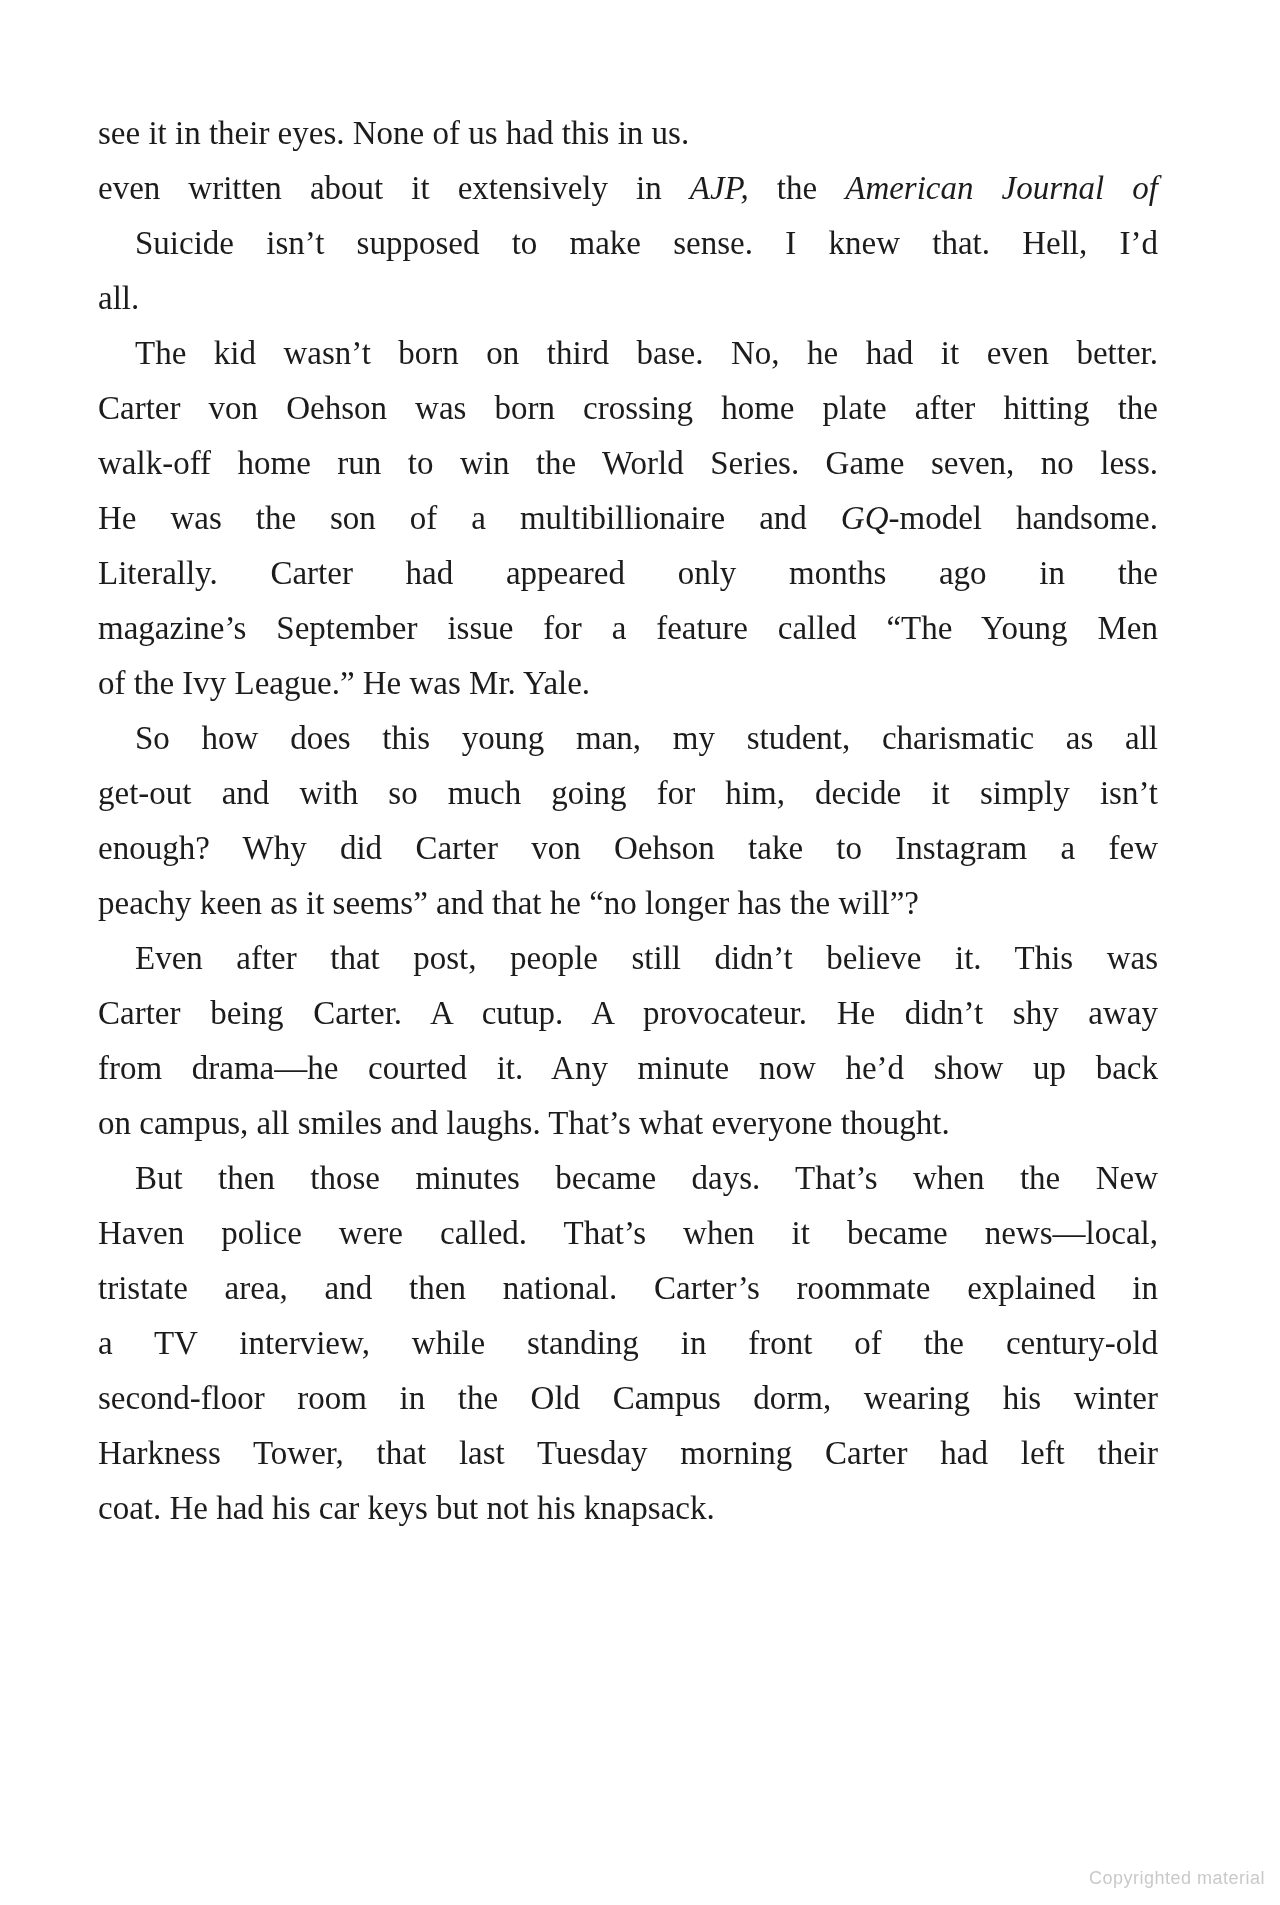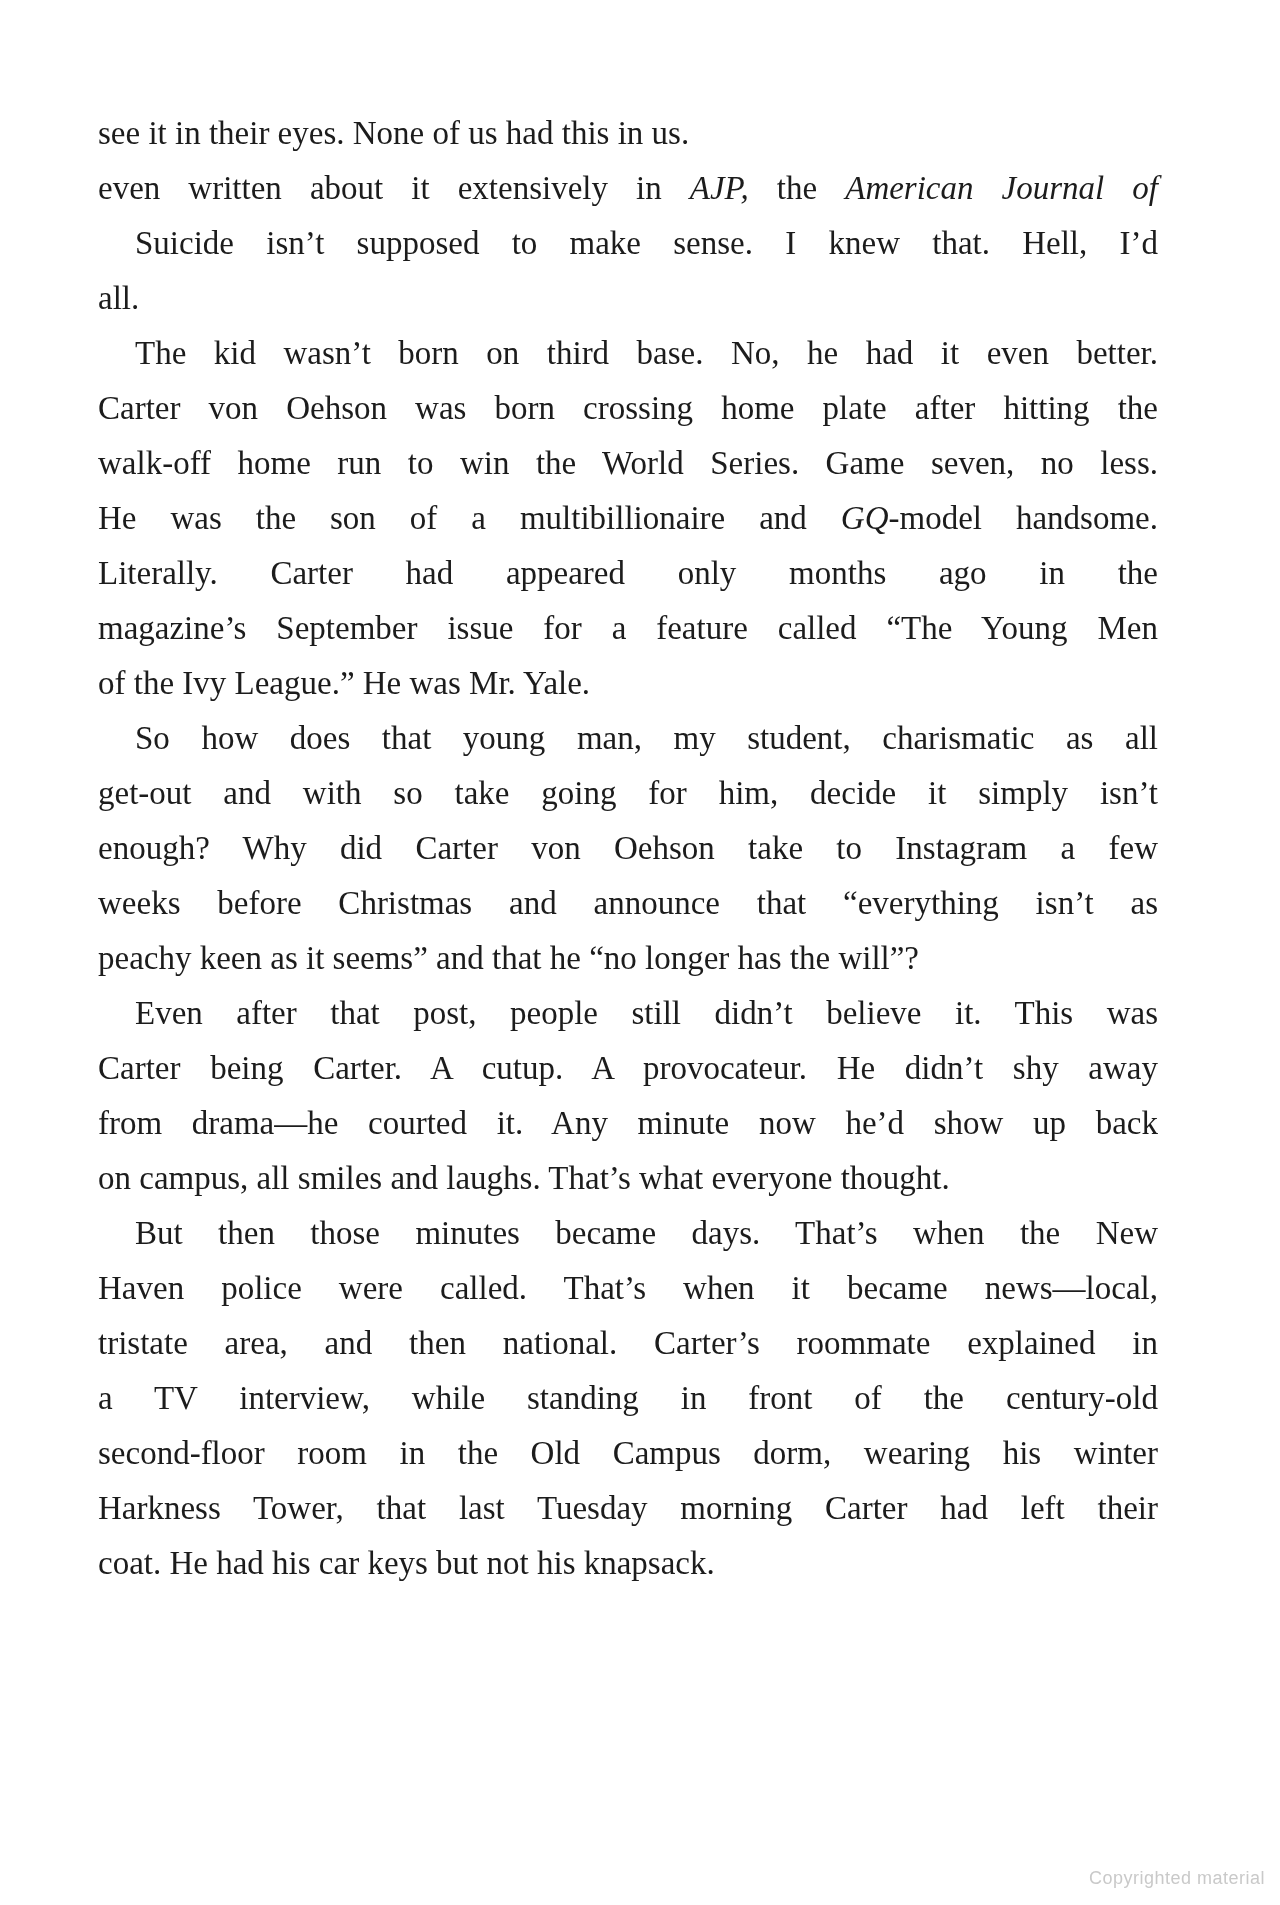--- a/index.html
+++ b/index.html
@@ -57,24 +57,23 @@
       <div class="line"><span>even written about it extensively in </span><span class="i">AJP,</span><span> the </span><span class="i">American Journal of</span></div>
       <div class="line indent"><span>Suicide isn’t supposed to make sense. I knew that. Hell, I’d</span></div>
       <div class="line last"><span>all.</span></div>
       <div class="line indent"><span>The kid wasn’t born on third base. No, he had it even better.</span></div>
       <div class="line"><span>Carter von Oehson was born crossing home plate after hitting the</span></div>
       <div class="line"><span>walk-off home run to win the World Series. Game seven, no less.</span></div>
       <div class="line"><span>He was the son of a multibillionaire and </span><span class="i">GQ</span><span>-model handsome.</span></div>
       <div class="line"><span>Literally. Carter had appeared only months ago in the</span></div>
       <div class="line"><span>magazine’s September issue for a feature called “The Young Men</span></div>
       <div class="line last"><span>of the Ivy League.” He was Mr. Yale.</span></div>
-      <div class="line indent"><span>So how does that young man, my student, charismatic as all</span></div>
-      <div class="line"><span>get-out and with so take going for him, decide it simply isn’t</span></div>
+      <div class="line indent"><span>So how does this young man, my student, charismatic as all</span></div>
+      <div class="line"><span>get-out and with so much going for him, decide it simply isn’t</span></div>
       <div class="line"><span>enough? Why did Carter von Oehson take to Instagram a few</span></div>
-      <div class="line"><span>weeks before Christmas and announce that “everything isn’t as</span></div>
       <div class="line last"><span>peachy keen as it seems” and that he “no longer has the will”?</span></div>
       <div class="line indent"><span>Even after that post, people still didn’t believe it. This was</span></div>
       <div class="line"><span>Carter being Carter. A cutup. A provocateur. He didn’t shy away</span></div>
       <div class="line"><span>from drama—he courted it. Any minute now he’d show up back</span></div>
       <div class="line last"><span>on campus, all smiles and laughs. That’s what everyone thought.</span></div>
       <div class="line indent"><span>But then those minutes became days. That’s when the New</span></div>
       <div class="line"><span>Haven police were called. That’s when it became news—local,</span></div>
       <div class="line"><span>tristate area, and then national. Carter’s roommate explained in</span></div>
       <div class="line"><span>a TV interview, while standing in front of the century-old</span></div>
       <div class="line"><span>second-floor room in the Old Campus dorm, wearing his winter</span></div>

